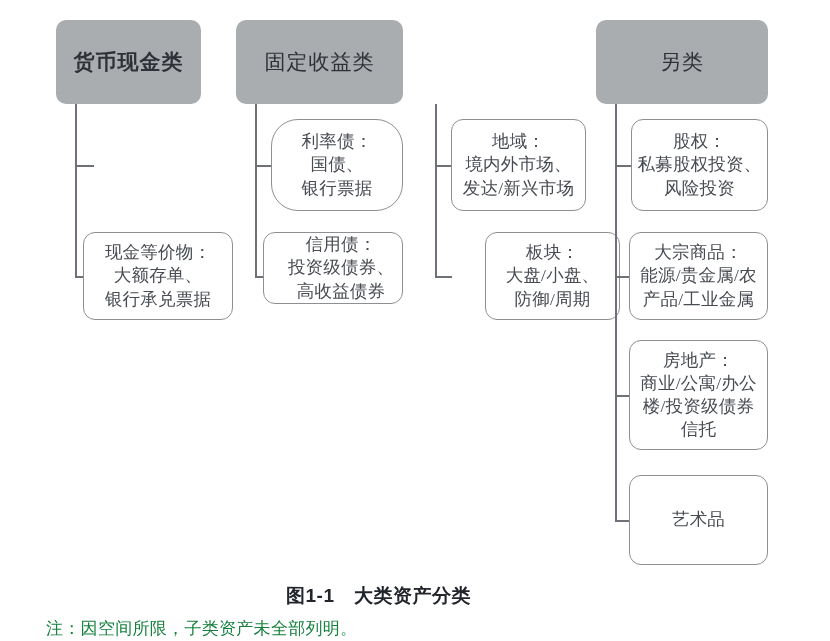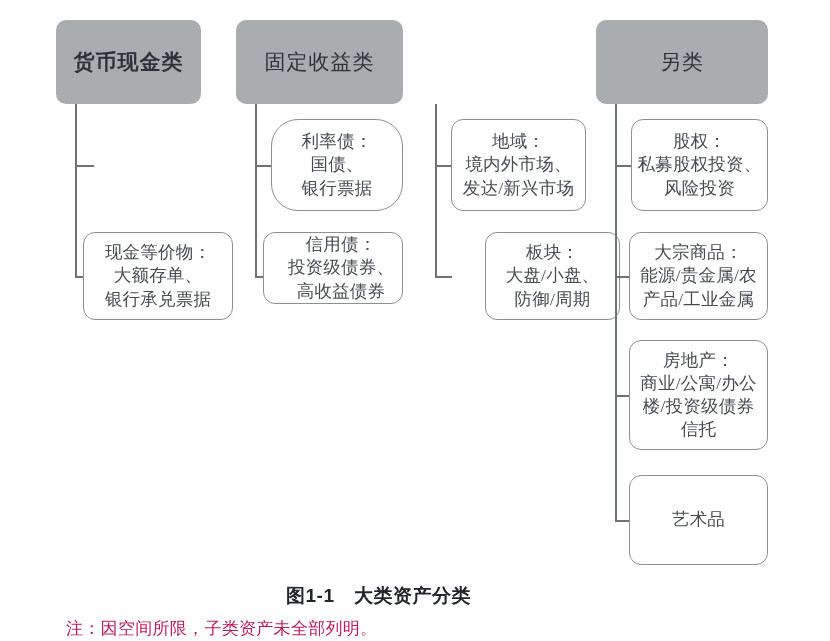--- a/index.html
+++ b/index.html
@@ -66,24 +66,23 @@
     font-weight: bold;
     font-size: 19px;
     color: #22262c;
     letter-spacing: 0.5px;
     white-space: pre;
   }
   .fig-note {
     position: absolute;
     font-family: Liberation Mono, monospace;
     font-size: 17px;
-    color: #be185d;
+    color: #15803d;
     letter-spacing: 0.3px;
     white-space: pre;
-    margin-left: 20px;
   }
 </style>
 </head>
 <body>
 
 <div id="canvas">
 
   <div class="hdr-box" style="left:56px; top:20px; width:145px; height:84px;font-weight:bold;">
     <span>货币现金类</span>
   </div>

